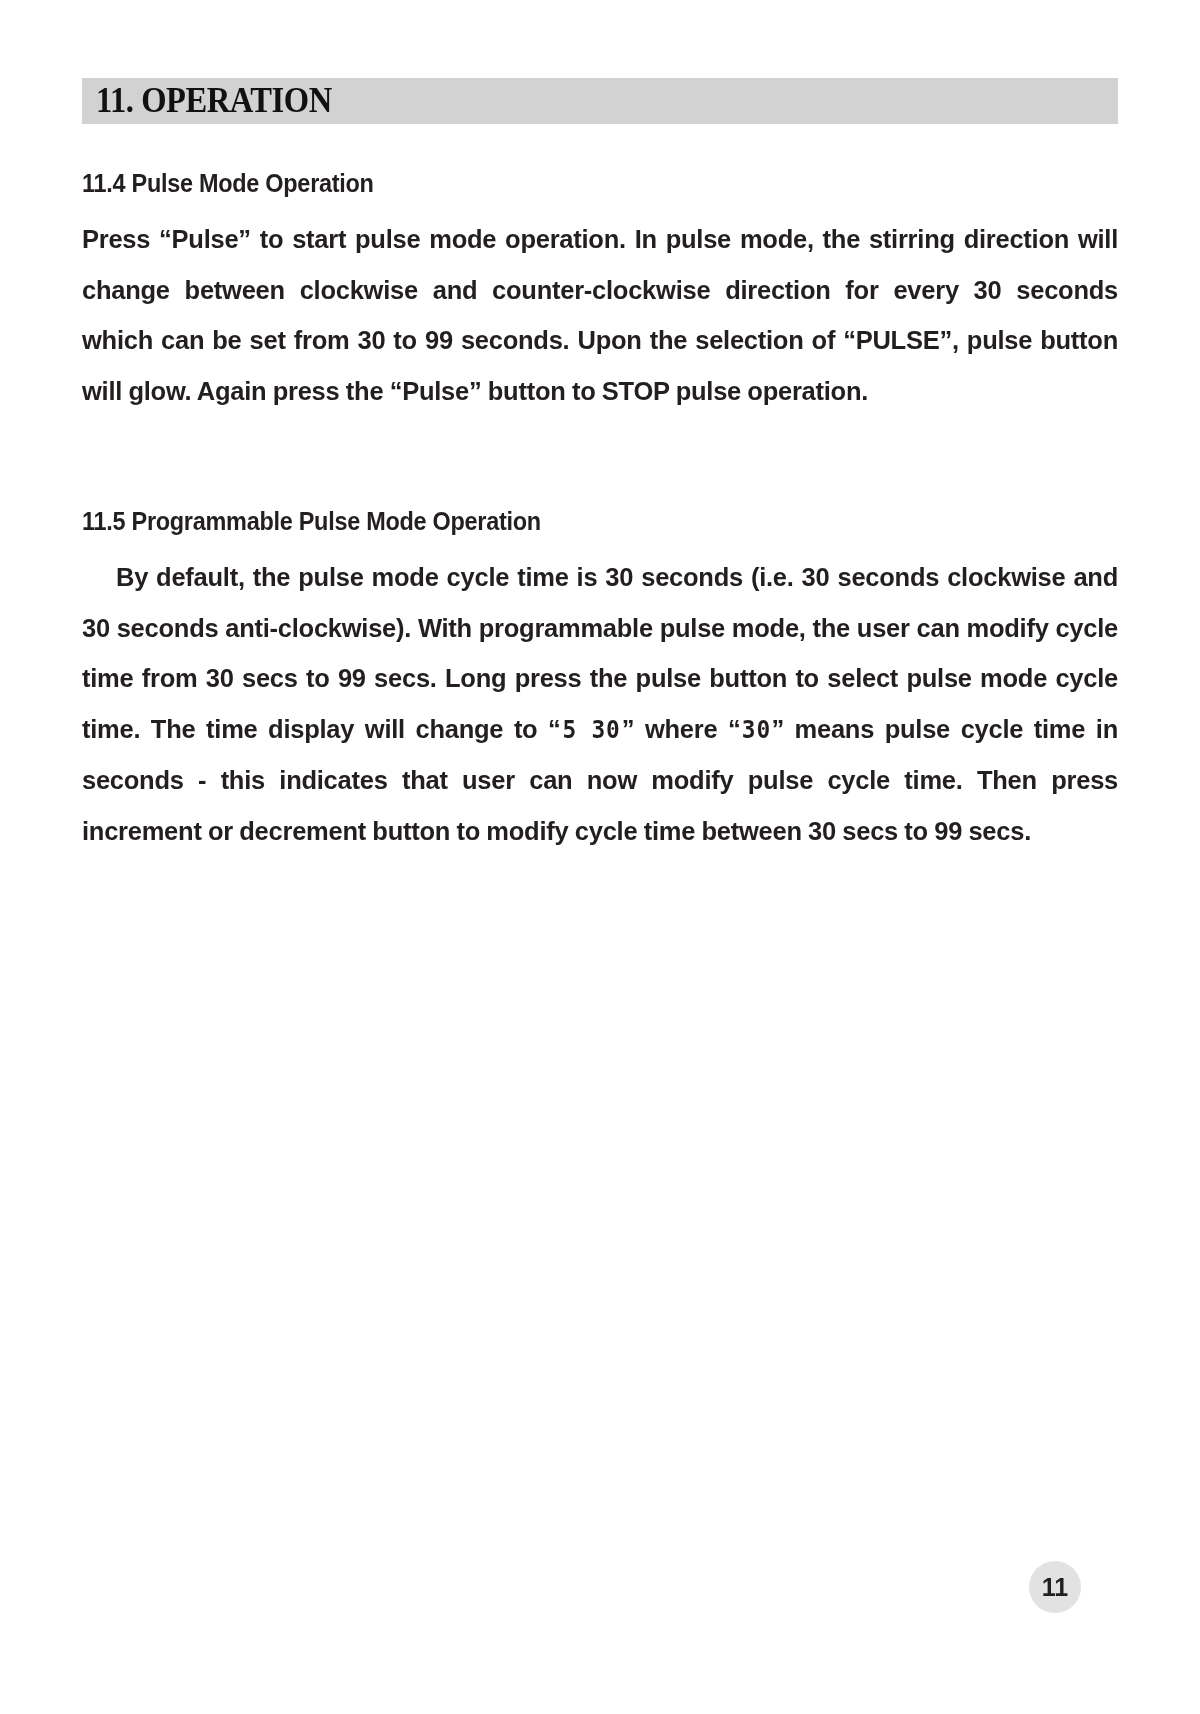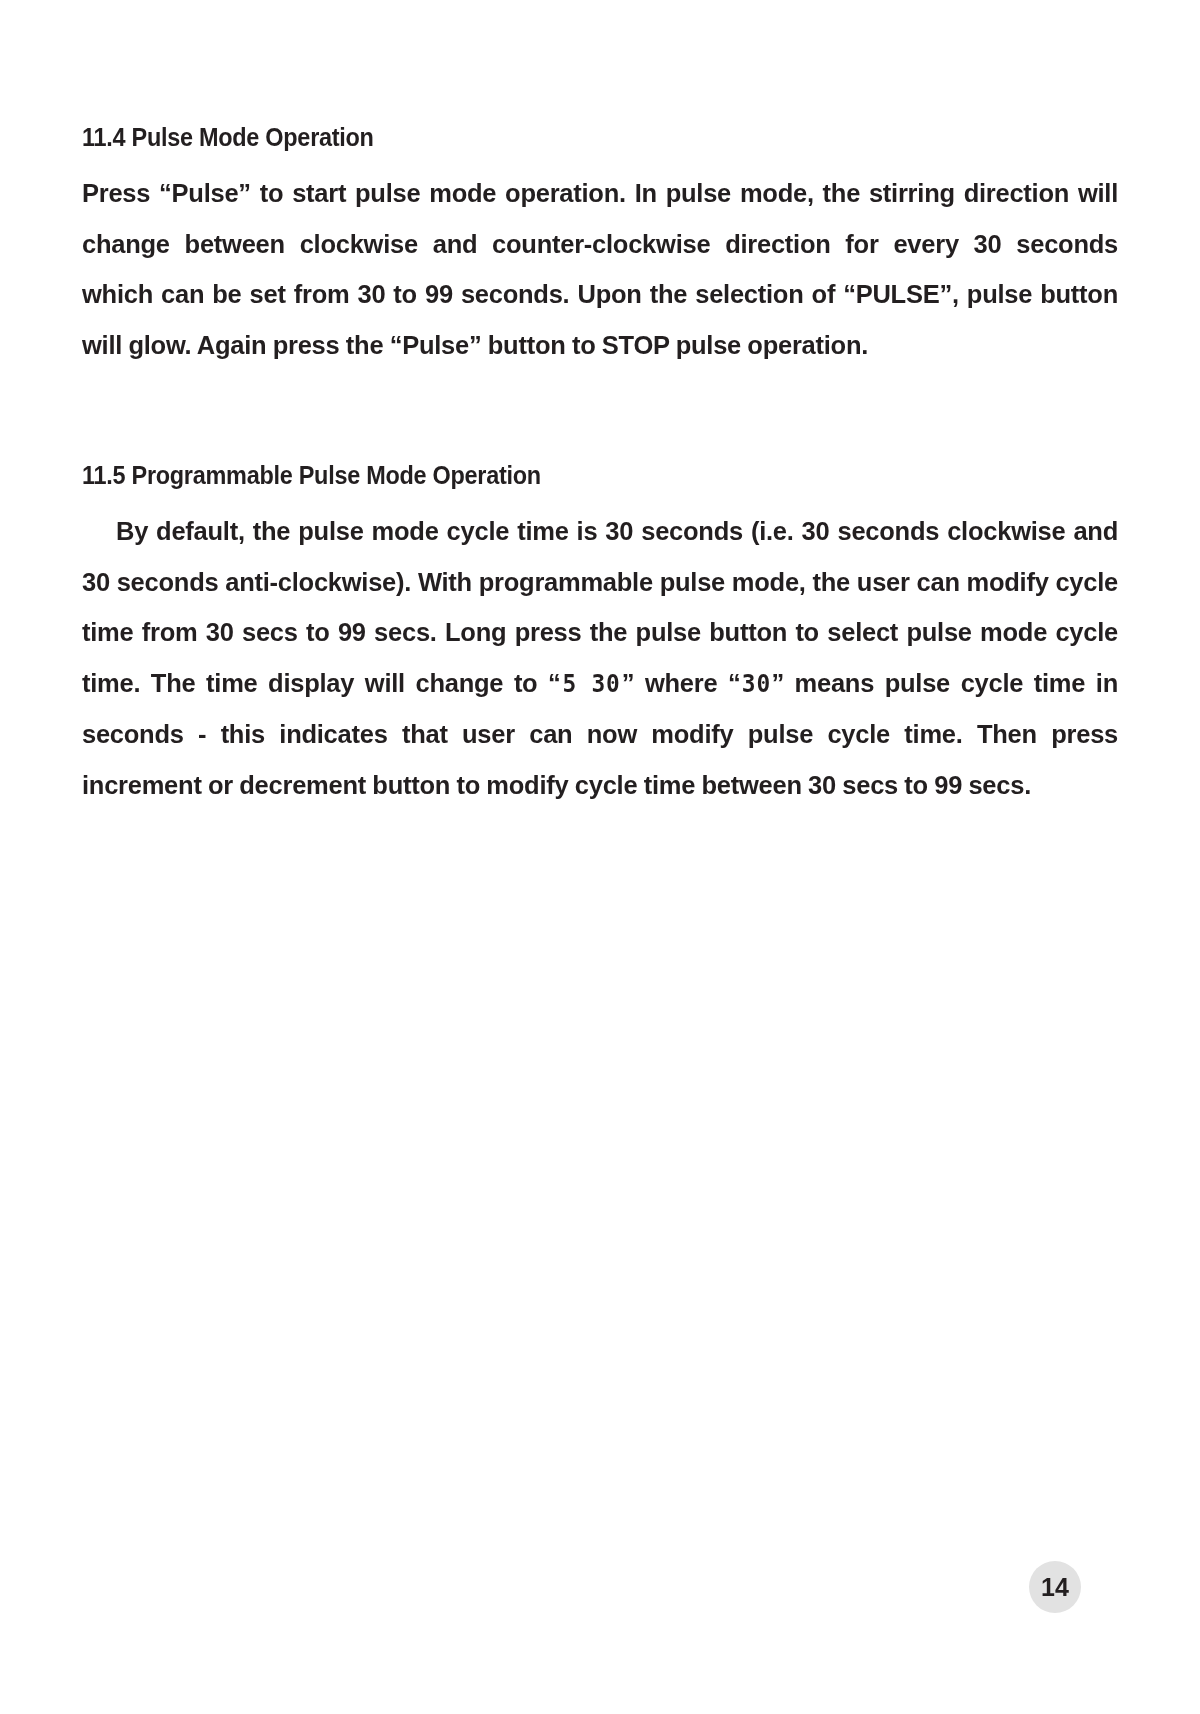--- a/index.html
+++ b/index.html
@@ -116,28 +116,31 @@
     color: #231f20;
   }
 </style>
 </head>
 <body>
 
 <div class="page">
 
   <div class="content">
 
+    <div class="chapter-banner">
+      <span class="chapter-title">11. OPERATION</span>
+    </div>
 
     <div class="section-heading h-11-4">11.4 Pulse Mode Operation</div>
 
     <p class="body-par first">Press “Pulse” to start pulse mode operation. In pulse mode, the stirring direction will change between clockwise and counter-clockwise direction for every 30 seconds which can be set from 30 to 99 seconds. Upon the selection of “PULSE”, pulse button will glow. Again press the “Pulse” button to STOP pulse operation.</p>
 
     <div class="gap-block"></div>
 
     <div class="section-heading h-11-5">11.5 Programmable Pulse Mode Operation</div>
 
     <p class="body-par first"><span class="lead-indent"></span><span>By default, the pulse mode cycle time is 30 seconds (i.e. 30 seconds clockwise and 30 seconds anti-clockwise). With programmable pulse mode, the user can modify cycle time from 30 secs to 99 secs. Long press the pulse button to select pulse mode cycle time. The time display will change to “</span><span class="seg">5 30</span><span>” where “</span><span class="seg">30</span><span>” means pulse cycle time in seconds - this indicates that user can now modify pulse cycle time. Then press increment or decrement button to modify cycle time between 30 secs to 99 secs.</span></p>
 
   </div>
 
-  <div class="page-badge">14</div>
+  <div class="page-badge">11</div>
 
 </div>
 
 </body></html>

